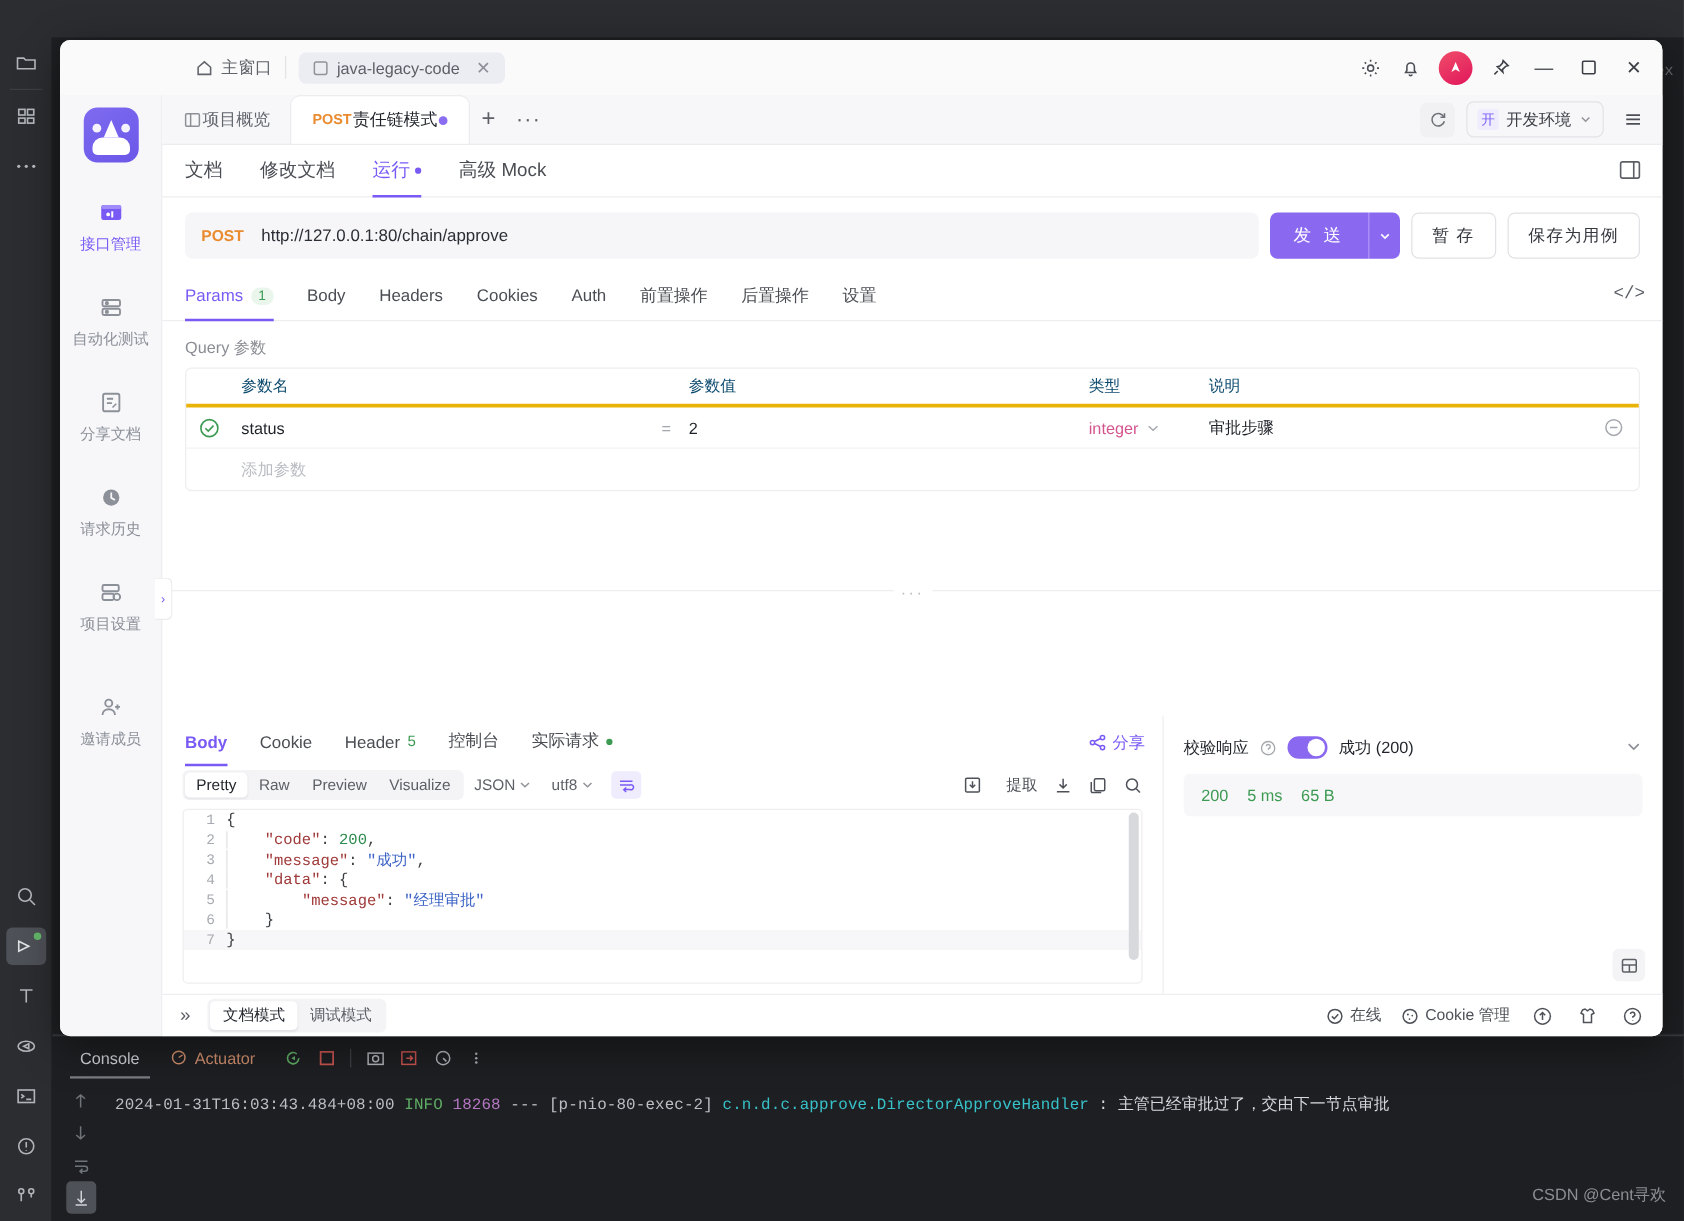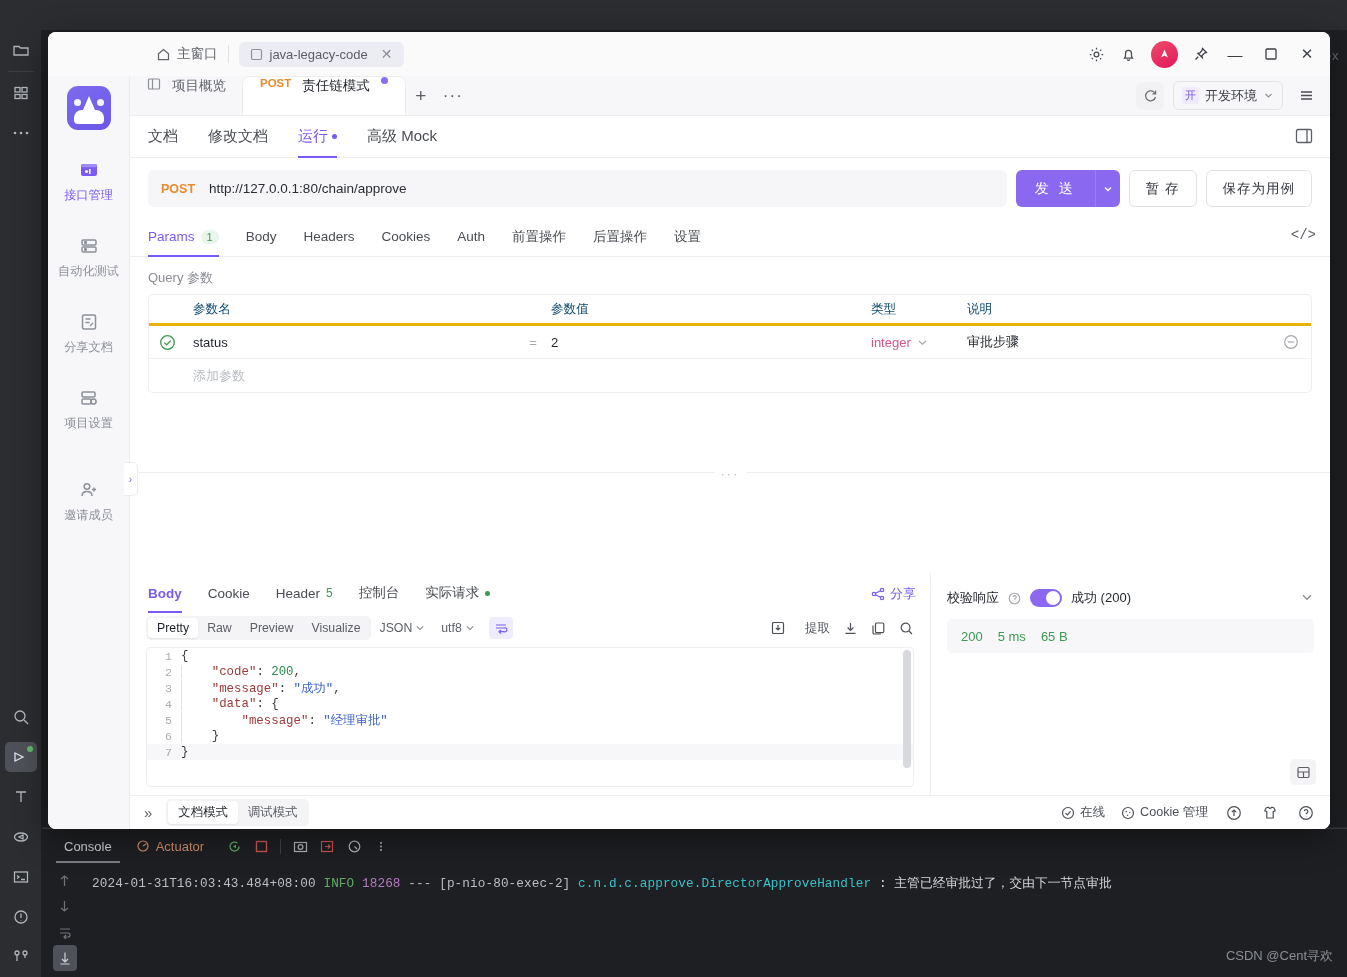--- a/index.html
+++ b/index.html
@@ -130,21 +130,21 @@
   .af-logo .d1 { left: 7px; } .af-logo .d2 { right: 7px; }
   .af-nav-item { height: 76px; display: flex; flex-direction: column; align-items: center;
     justify-content: center; gap: 7px; color: #8c9098; font-size: 12.2px; cursor: pointer; }
   .af-nav-item.active { color: #7a5af5; }
   .af-nav-gap { height: 16px; }
 
   .af-main { position: absolute; left: 82px; top: 44px; width: 1200px; height: 753px; background: #fff; }
 
   .af-tabstrip { height: 40px; background: #f7f7fa; display: flex; align-items: flex-end;
     border-bottom: 1px solid #ececee; }
-  .af-tab { height: 38px; display: flex; gap: 11px; padding: 0 17px;
+  .af-tab { height: 38px; display: flex; align-items: center; gap: 1px; padding: 0 17px;
     font-size: 13.5px; color: #62656c; cursor: pointer; }
   .af-tab.active { background: #fff; color: #1f2329; border-radius: 7px 7px 0 0;
     box-shadow: 0 -1px 0 #ececee, -1px 0 0 #ececee, 1px 0 0 #ececee; }
   .af-tab .meth { color: #e98b2e; font-weight: bold; font-size: 11.5px; }
   .af-tab .dot { width: 7px; height: 7px; border-radius: 50%; background: #8a6df0; }
   .af-tab-add { width: 32px; height: 38px; display: flex; align-items: center; justify-content: center;
     color: #5c5f66; font-size: 19px; cursor: pointer; }
   .af-tab-more { width: 32px; height: 38px; display: flex; align-items: center; justify-content: center;
     color: #5c5f66; font-size: 17px; cursor: pointer; letter-spacing: 1px; }
   .af-tabstrip-right { margin-left: auto; display: flex; align-items: center; gap: 9px;
@@ -531,20 +531,27 @@
       </div>
       <div class="af-nav-item">
         <svg width="20" height="20" viewBox="0 0 20 20" fill="none" stroke="#8c9098" stroke-width="1.5">
           <rect x="3.5" y="3" width="13" height="14" rx="1.5"></rect>
             <path d="M6.5 7h5M6.5 10.5h4"></path>
           <path d="M11 14l3-3" stroke-width="1.3"></path>
         </svg>
         <span>分享文档</span>
       </div>
       <div class="af-nav-item">
+        <svg width="20" height="20" viewBox="0 0 20 20">
+          <circle cx="10" cy="10" r="6.5" fill="#8c9098"></circle>
+          <path d="M10 6v4.3l3 1.7" stroke="#f7f7fa" stroke-width="1.4" fill="none"></path>
+        </svg>
+        <span>请求历史</span>
+      </div>
+      <div class="af-nav-item">
         <svg width="20" height="20" viewBox="0 0 20 20" fill="none" stroke="#8c9098" stroke-width="1.5">
           <rect x="3" y="4" width="13" height="5" rx="1.2"></rect>
             <rect x="3" y="11" width="9" height="5" rx="1.2"></rect>
           <circle cx="14.5" cy="13.5" r="2.6"></circle>
         </svg>
         <span>项目设置</span>
       </div>
       <div class="af-nav-gap"></div>
       <div class="af-nav-item">
         <svg width="20" height="20" viewBox="0 0 20 20" fill="none" stroke="#8c9098" stroke-width="1.5">

